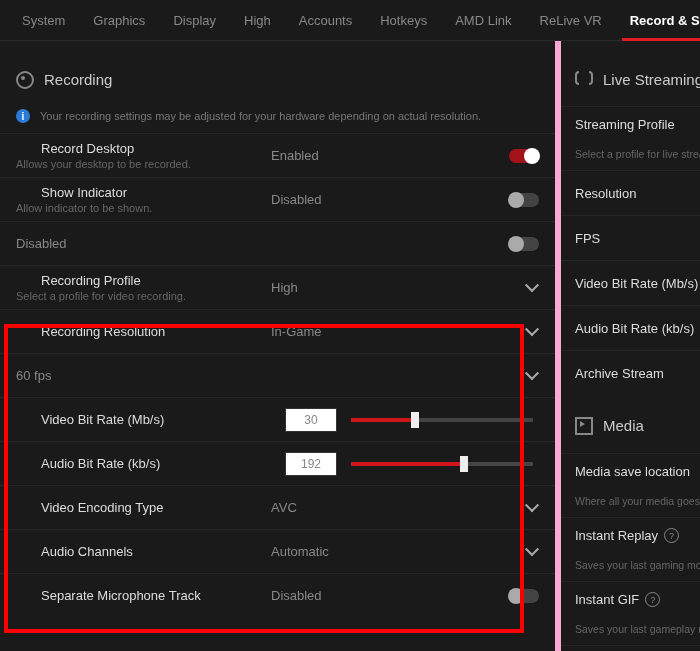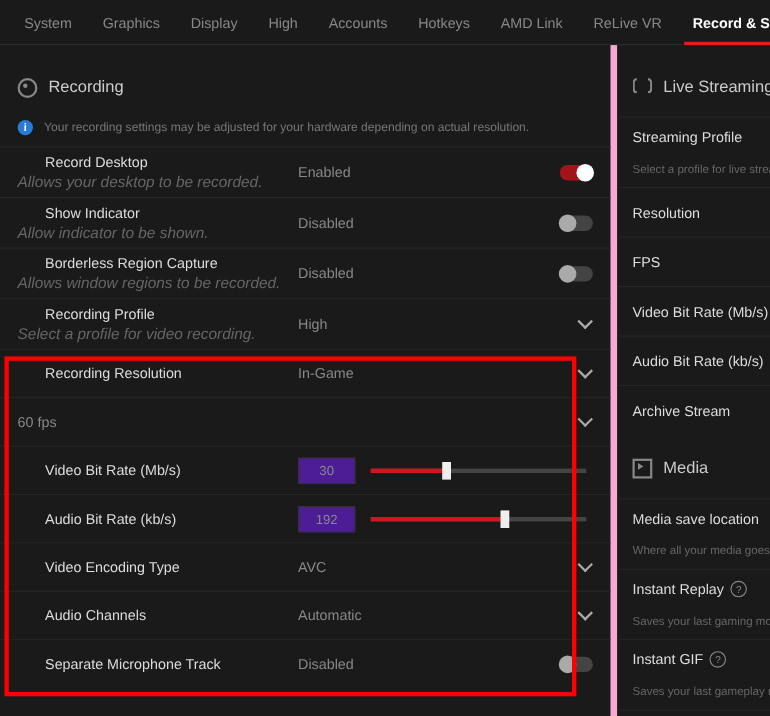--- a/index.html
+++ b/index.html
@@ -106,21 +106,21 @@
     padding: 0 16px;
     box-sizing:border-box;
   }
   .row:last-child{border-bottom:1px solid #262626;}
   .row .label-col {
     width: 255px;
     flex:none;
     padding: 6px 0;
   }
   .row .label-col .ttl {color:#ddd;font-size:13px;margin-left:25px;}
-  .row .label-col .sub {color:#666;font-size:14px;margin-top:2px;font-style:italic;}
+  .row .label-col .sub {color:#666;font-size:11px;margin-top:2px;}
   .row .val-col {
     flex:1;
     display:flex;
     align-items:center;
     gap:14px;
   }
   .row .val {color:#888;font-size:13px;}
   .row .ctrl-col {
     flex:none;
     display:flex;
@@ -139,21 +139,21 @@
   .tog {
     width:30px;height:14px;border-radius:8px;background:#444;position:relative;flex:none;
   }
   .tog::after{content:'';position:absolute;top:-1px;width:16px;height:16px;background:#ddd;border-radius:50%;}
   .tog.off::after{left:-1px;background:#aaa;}
   .tog.on{background:#a3141a;}
   .tog.on::after{right:-1px;background:#fff;}
 
   
   .numbox {
-    width:50px;height:22px;background:#4c1d95;border:1px solid #333;color:#888;font-size:12px;display:flex;align-items:center;justify-content:center;
+    width:50px;height:22px;background:#ffffff;border:1px solid #333;color:#888;font-size:12px;display:flex;align-items:center;justify-content:center;margin-left:14px;
   }
   .slider {
     flex:1;height:4px;background:#444;position:relative;margin-right:6px;
   }
   .slider .fill{position:absolute;left:0;top:0;bottom:0;background:#d0151c;}
   .slider .thumb{position:absolute;top:-6px;width:8px;height:16px;background:#eee;transform:translateX(-50%);}
 
   
   .redbox {
     position:absolute;
@@ -229,24 +229,20 @@
         <div class="sub">Allow indicator to be shown.</div>
       </div>
       <div class="val-col">
           <span class="val">Disabled</span>
         </div>
       <div class="ctrl-col">
           <span class="tog off"></span>
         </div>
     </div>
     <div class="row">
-      <div class="label-col">
-        <div class="ttl">Borderless Region Capture</div>
-        <div class="sub">Allows window regions to be recorded.</div>
-      </div>
       <div class="val-col">
           <span class="val">Disabled</span>
         </div>
       <div class="ctrl-col">
           <span class="tog off"></span>
         </div>
     </div>
 
     <div class="row">
       <div class="label-col">

